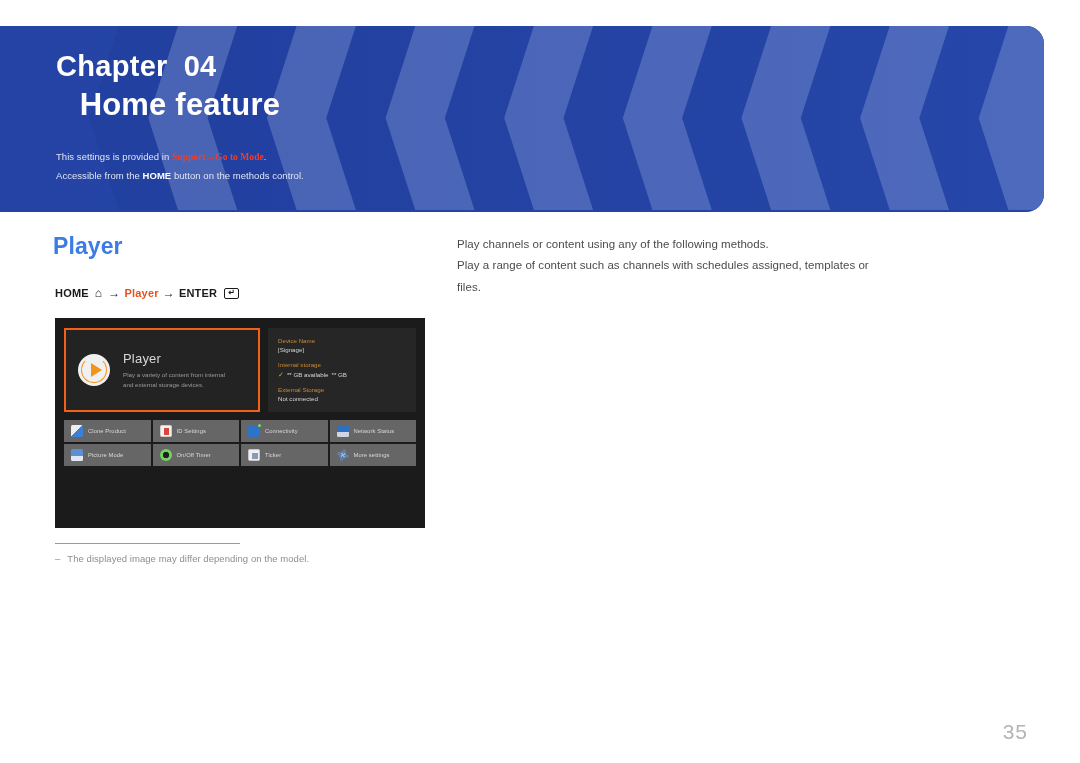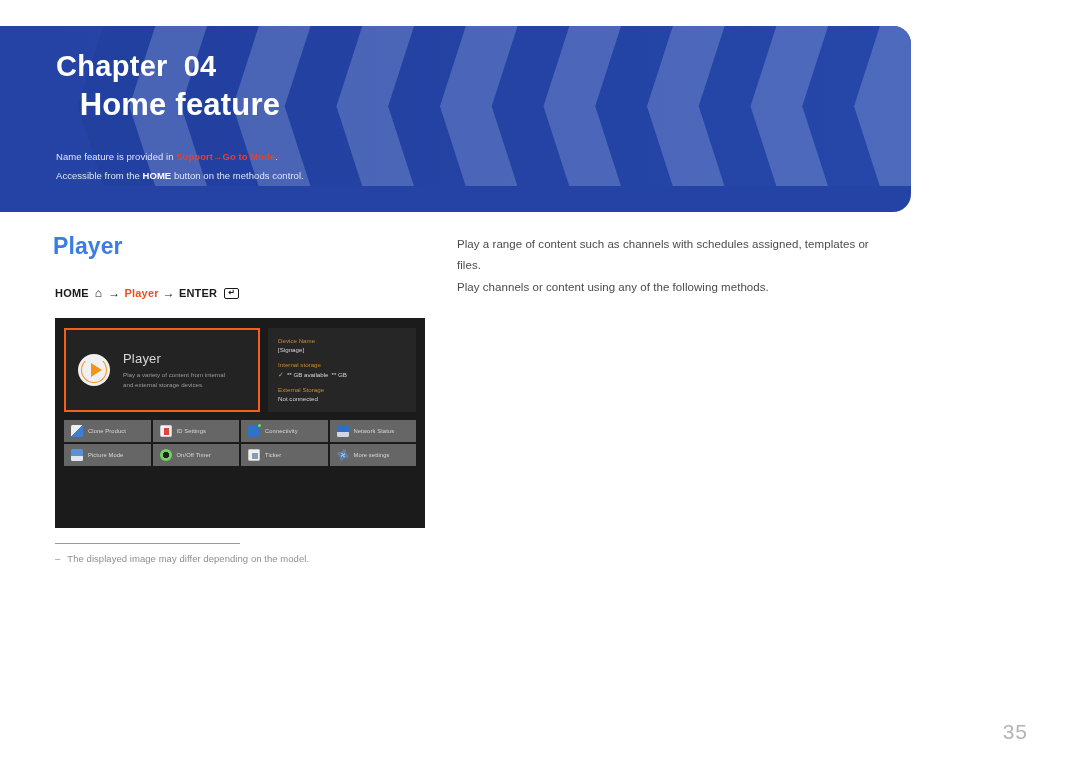--- a/index.html
+++ b/index.html
@@ -7,21 +7,21 @@
     width: 1080px; height: 763px;
     background: #ffffff;
     font-family: "Liberation Sans", sans-serif;
     overflow: hidden;
   }
   .page { position: relative; width: 1080px; height: 763px; background: #fff; }
 
   
   .banner {
     position: absolute; left: 0; top: 26px;
-    width: 911px; height: 186px;
+    width: 1044px; height: 186px;
     background: #2443a4;
     border-radius: 0 18px 18px 0;
     overflow: hidden;
   }
   .banner-pattern {
     position: absolute; inset: 0;
     opacity: 1;
   }
   .banner-content { position: absolute; left: 56px; top: 24px; z-index: 3; }
   .chapter-line {
@@ -34,21 +34,21 @@
   .chapter-num { font-size: 29px; font-weight: bold; }
   .chapter-title {
     color: #ffffff; font-size: 31px; font-weight: bold;
     margin-top: 4px; letter-spacing: 0.2px; text-align: center;
   }
   .banner-notes { margin-top: 25px; }
   .banner-note {
     font-size: 9.5px; color: #dfe4f2; line-height: 1.95;
     letter-spacing: 0.05px;
   }
-  .accent-red { color: #ef3e2a; font-weight: bold; }
+  .accent-red { color: #ef3e2a; font-weight: bold; font-family: Liberation Serif, serif; }
   .accent-arrow { color: #ef3e2a; }
   .note-bold { color: #ffffff; font-weight: bold; }
 
   
   .section-title {
     position: absolute; left: 53px; top: 233px;
     color: #3b7de4; font-size: 23px; font-weight: bold;
     letter-spacing: 0.1px;
   }
   .nav-path {
@@ -209,21 +209,21 @@
 
     <div class="banner-content">
       <div class="chapter-line">
         <span>Chapter</span>
         <span class="chapter-num">04</span>
       </div>
       <div class="chapter-title">Home feature</div>
 
       <div class="banner-notes">
         <div class="banner-note">
-          <span>Name feature is provided in </span><span class="accent-red">Support</span><span class="accent-arrow">→</span><span class="accent-red">Go to Mode</span><span>.</span>
+          <span>This settings is provided in </span><span class="accent-red">Support</span><span class="accent-arrow">→</span><span class="accent-red">Go to Mode</span><span>.</span>
         </div>
         <div class="banner-note">
           <span>Accessible from the </span><span class="note-bold">HOME</span><span> button on the methods control.</span>
         </div>
       </div>
     </div>
   </div>
 
   <div class="section-title">Player</div>
 
@@ -233,22 +233,22 @@
     <span class="arrow">→</span>
     <span class="nav-orange">Player</span>
     <span class="arrow">→</span>
     <span>ENTER</span>
     <span class="enter-ico">
       <span>↵</span>
     </span>
   </div>
 
   <div class="body-col">
+    <div class="body-line">Play channels or content using any of the following methods.</div>
     <div class="body-line">Play a range of content such as channels with schedules assigned, templates or files.</div>
-    <div class="body-line">Play channels or content using any of the following methods.</div>
   </div>
 
   <div class="shot">
     <div class="shot-inner">
 
       <div class="top-row">
 
         <div class="player-card">
           <div class="play-circle">
             <span class="play-ring"></span>

